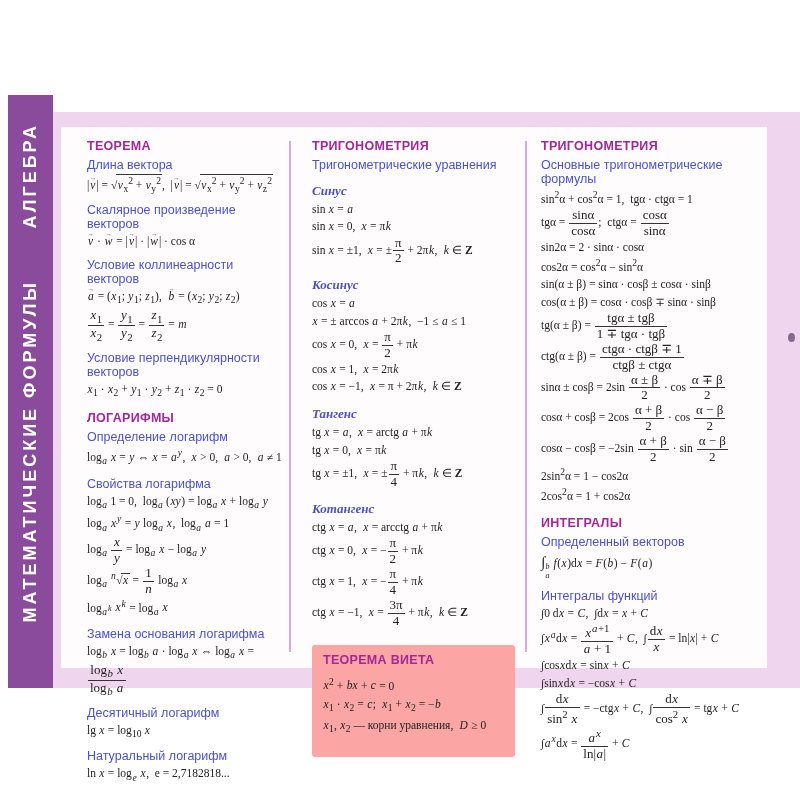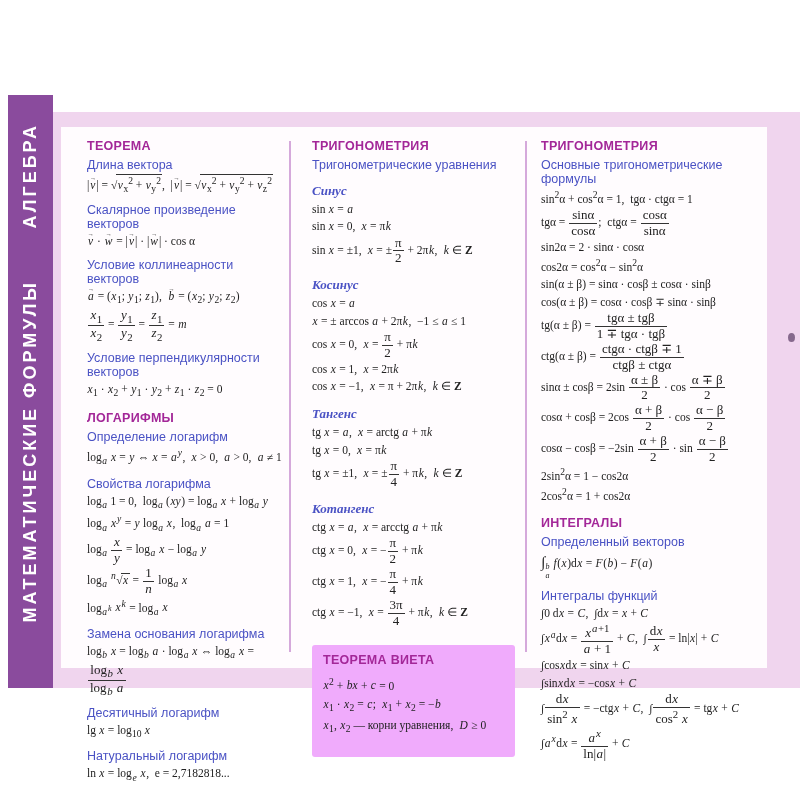--- a/index.html
+++ b/index.html
@@ -35,21 +35,21 @@
   .sub-h.it{font-style:italic;font-weight:bold;font-family:"Liberation Serif",serif;font-size:13px}
   .formula{font-family:Liberation Serif, serif;font-size:11.5px;color:#222222;line-height:1.5;}
   .formula i{padding:0 .5px}
   .frac{display:inline-block;vertical-align:middle;text-align:center;margin:0 1px}
   .frac .n,.frac .d{display:block;font-size:13px;line-height:1.15;padding:0 2px}
   .frac .d{border-top:1px solid #333333}
   .ovl{border-top:1px solid #333333;display:inline-block;line-height:1.2;padding:0 1px}
   .rad{margin-right:-1px}
   .vec{display:inline-block;position:relative;font-style:italic;padding:0 1px}
   .vec::before{content:"→";position:absolute;left:50%;transform:translateX(-50%);top:-0.62em;font-size:0.55em;font-style:normal}
-  .vieta{background:#f0abfc;border-radius:3px;padding:8px 11px 9px;margin-top:16px;width:203px;box-sizing:border-box}
+  .vieta{background:#fca5a5;border-radius:3px;padding:8px 11px 9px;margin-top:16px;width:203px;box-sizing:border-box}
   .vieta .sec-h{margin-bottom:7px}
   .vieta .grp{margin-bottom:0}
   .vieta .formula{line-height:1.65}
   .int{font-size:15px}
   .lims{display:inline-flex;flex-direction:column;font-size:8px;line-height:1.1;vertical-align:-2px;font-style:italic}
   .punch{position:absolute;right:5px;top:221px;width:7px;height:9px;background:#73567b;border-radius:50%;opacity:.85}
 </style>
 </head>
 <body>
 

